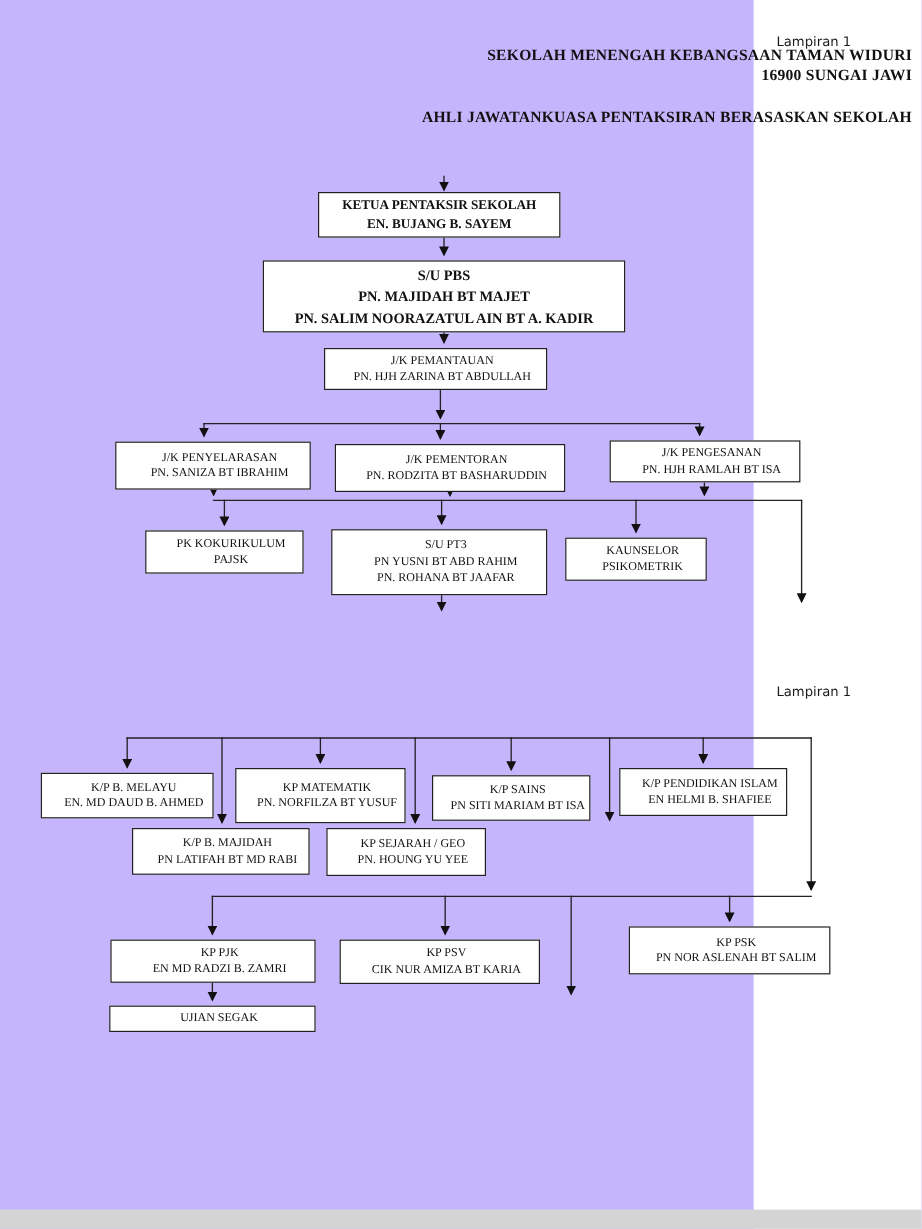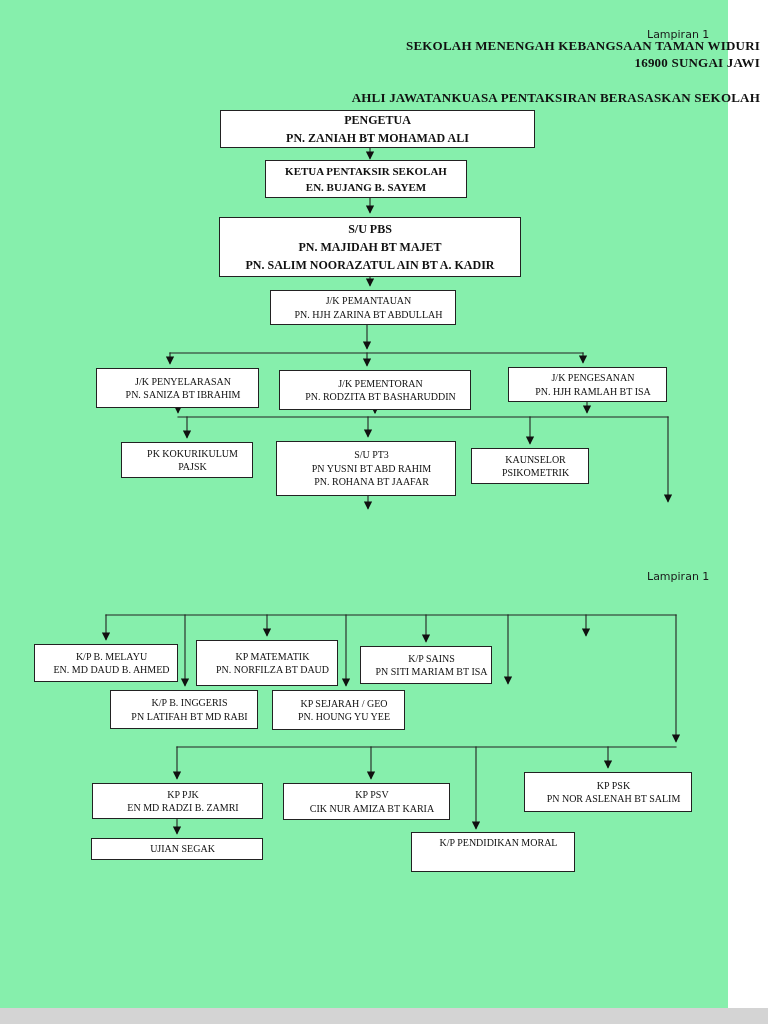--- a/index.html
+++ b/index.html
@@ -3,21 +3,21 @@
 <meta charset="utf-8">
 <style>
   html,body{margin:0;padding:0;}
   body{
     width:768px;height:1024px;
     background:#ffffff;
     font-family:"Liberation Serif", serif;
     color:#111;
     overflow:hidden;
   }
-  #page{position:relative;width:728px;height:1024px;background:#86efac;}
+  #page{position:relative;width:628px;height:1024px;background:#c4b5fd;}
   .lampiran{
     position:absolute;
     font-family:"DejaVu Sans", sans-serif;
     font-size:11px;color:#1a1a1a;
     white-space:nowrap;
   }
   .hdr{
     position:absolute;left:0;width:760px;text-align:right;
     font-weight:bold;font-size:13px;letter-spacing:.2px;
     font-family:"Liberation Serif", serif;
@@ -89,24 +89,20 @@
       <path d="M177,819 V833" marker-end="url(#arw)"></path>
     </g>
   </svg>
 
   <div class="lampiran" style="left:647px;top:28px">Lampiran 1</div>
 
   <div class="hdr" style="top:38px">SEKOLAH MENENGAH KEBANGSAAN TAMAN WIDURI</div>
   <div class="hdr" style="top:55px">16900 SUNGAI JAWI</div>
   <div class="hdr" style="top:90px">AHLI JAWATANKUASA PENTAKSIRAN BERASASKAN SEKOLAH</div>
 
-  <div class="box bold" style="left:220px;top:110px;width:315px;height:38px">
-    <div class="ln">PENGETUA</div>
-    <div class="ln">PN. ZANIAH BT MOHAMAD ALI</div>
-  </div>
 
   <div class="box bold" style="left:265px;top:160px;width:202px;height:38px;font-size:11px">
     <div class="ln">KETUA PENTAKSIR SEKOLAH</div>
     <div class="ln">EN. BUJANG B. SAYEM</div>
   </div>
 
   <div class="box bold" style="left:219px;top:217px;width:302px;height:60px">
     <div class="ln">S/U PBS</div>
     <div class="ln">PN. MAJIDAH BT MAJET</div>
     <div class="ln">PN. SALIM NOORAZATUL AIN BT A. KADIR</div>
@@ -150,31 +146,35 @@
 
   <div class="lampiran" style="left:647px;top:570px">Lampiran 1</div>
 
   <div class="box sm" style="left:34px;top:644px;width:144px;height:38px">
     <div class="ln">K/P B. MELAYU</div>
     <div class="ln">EN. MD DAUD B. AHMED</div>
   </div>
 
   <div class="box sm" style="left:196px;top:640px;width:142px;height:46px">
     <div class="ln">KP MATEMATIK</div>
-    <div class="ln">PN. NORFILZA BT DAUD</div>
+    <div class="ln">PN. NORFILZA BT YUSUF</div>
   </div>
 
   <div class="box sm" style="left:360px;top:646px;width:132px;height:38px">
     <div class="ln">K/P SAINS</div>
     <div class="ln">PN SITI MARIAM BT ISA</div>
   </div>
 
+  <div class="box sm" style="left:516px;top:640px;width:140px;height:40px">
+    <div class="ln">K/P PENDIDIKAN ISLAM</div>
+    <div class="ln">EN HELMI B. SHAFIEE</div>
+  </div>
 
   <div class="box sm" style="left:110px;top:690px;width:148px;height:39px">
-    <div class="ln">K/P B. INGGERIS</div>
+    <div class="ln">K/P B. MAJIDAH</div>
     <div class="ln">PN LATIFAH BT MD RABI</div>
   </div>
 
   <div class="box sm" style="left:272px;top:690px;width:133px;height:40px">
     <div class="ln">KP SEJARAH / GEO</div>
     <div class="ln">PN. HOUNG YU YEE</div>
   </div>
 
 
   <div class="box sm" style="left:92px;top:783px;width:171px;height:36px">
@@ -189,18 +189,15 @@
 
   <div class="box sm" style="left:524px;top:772px;width:168px;height:40px">
     <div class="ln">KP PSK</div>
     <div class="ln">PN NOR ASLENAH BT SALIM</div>
   </div>
 
   <div class="box sm" style="left:91px;top:838px;width:172px;height:22px">
     <div class="ln">UJIAN SEGAK</div>
   </div>
 
-  <div class="box sm topline" style="left:411px;top:832px;width:164px;height:40px">
-    <div class="ln">K/P PENDIDIKAN MORAL</div>
-  </div>
 
   <div id="bottomband"></div>
 </div>
 
 </body></html>

